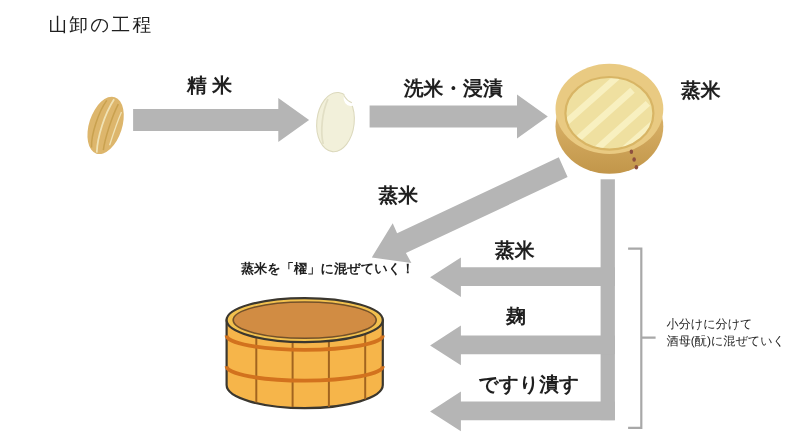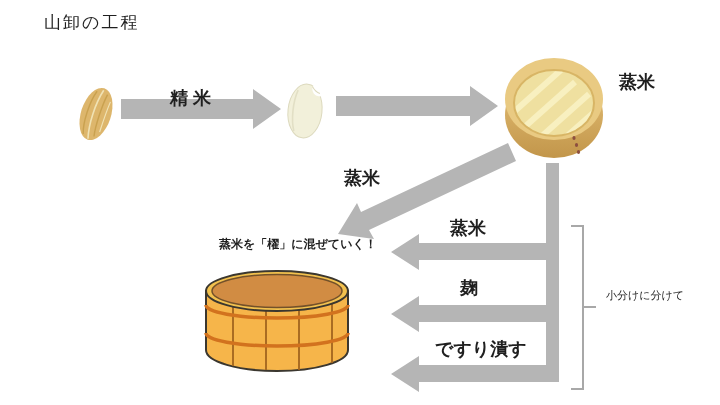--- a/index.html
+++ b/index.html
@@ -95,25 +95,27 @@
     <g fill="none" stroke-width="3.5" stroke="#d2721e">
       <path d="M 3 37 A 71 13 0 0 0 145 37"></path>
       <path d="M 3 65 A 71 13 0 0 0 145 65"></path>
     </g>
     <ellipse cx="74" cy="23" rx="71" ry="20" stroke="#3b372f" stroke-width="2" fill="#f2c14e"></ellipse>
     <ellipse cx="74" cy="23" rx="65" ry="16.5" stroke="#73512a" stroke-width="1.5" fill="#d18c43"></ellipse>
   </svg>
 
   <div class="title">山卸の工程</div>
 
-  <div class="lbl lbl-spaced" style="left:170px;top:66px;margin-top:20px;">精米</div>
+  <div class="lbl lbl-spaced" style="left:170px;top:66px;">精米</div>
+  <div class="lbl" style="left:367px;top:68px;">洗米・浸漬</div>
   <div class="lbl" style="left:619px;top:70px;">蒸米</div>
   <div class="lbl" style="left:344px;top:166px;">蒸米</div>
   <div class="note-mash" style="left:219px;top:236px;">蒸米を「櫂」に混ぜていく！</div>
   <div class="lbl" style="left:450px;top:216px;">蒸米</div>
   <div class="lbl" style="left:460px;top:276px;">麹</div>
   <div class="lbl" style="left:435px;top:337px;">ですり潰す</div>
 
   <div class="side-note" style="left:606px;top:287px;">
     <span style="display:block;">小分けに分けて</span>
+    <span style="display:block;">酒母(酛)に混ぜていく</span>
   </div>
 
 </div>
 
 </body></html>

